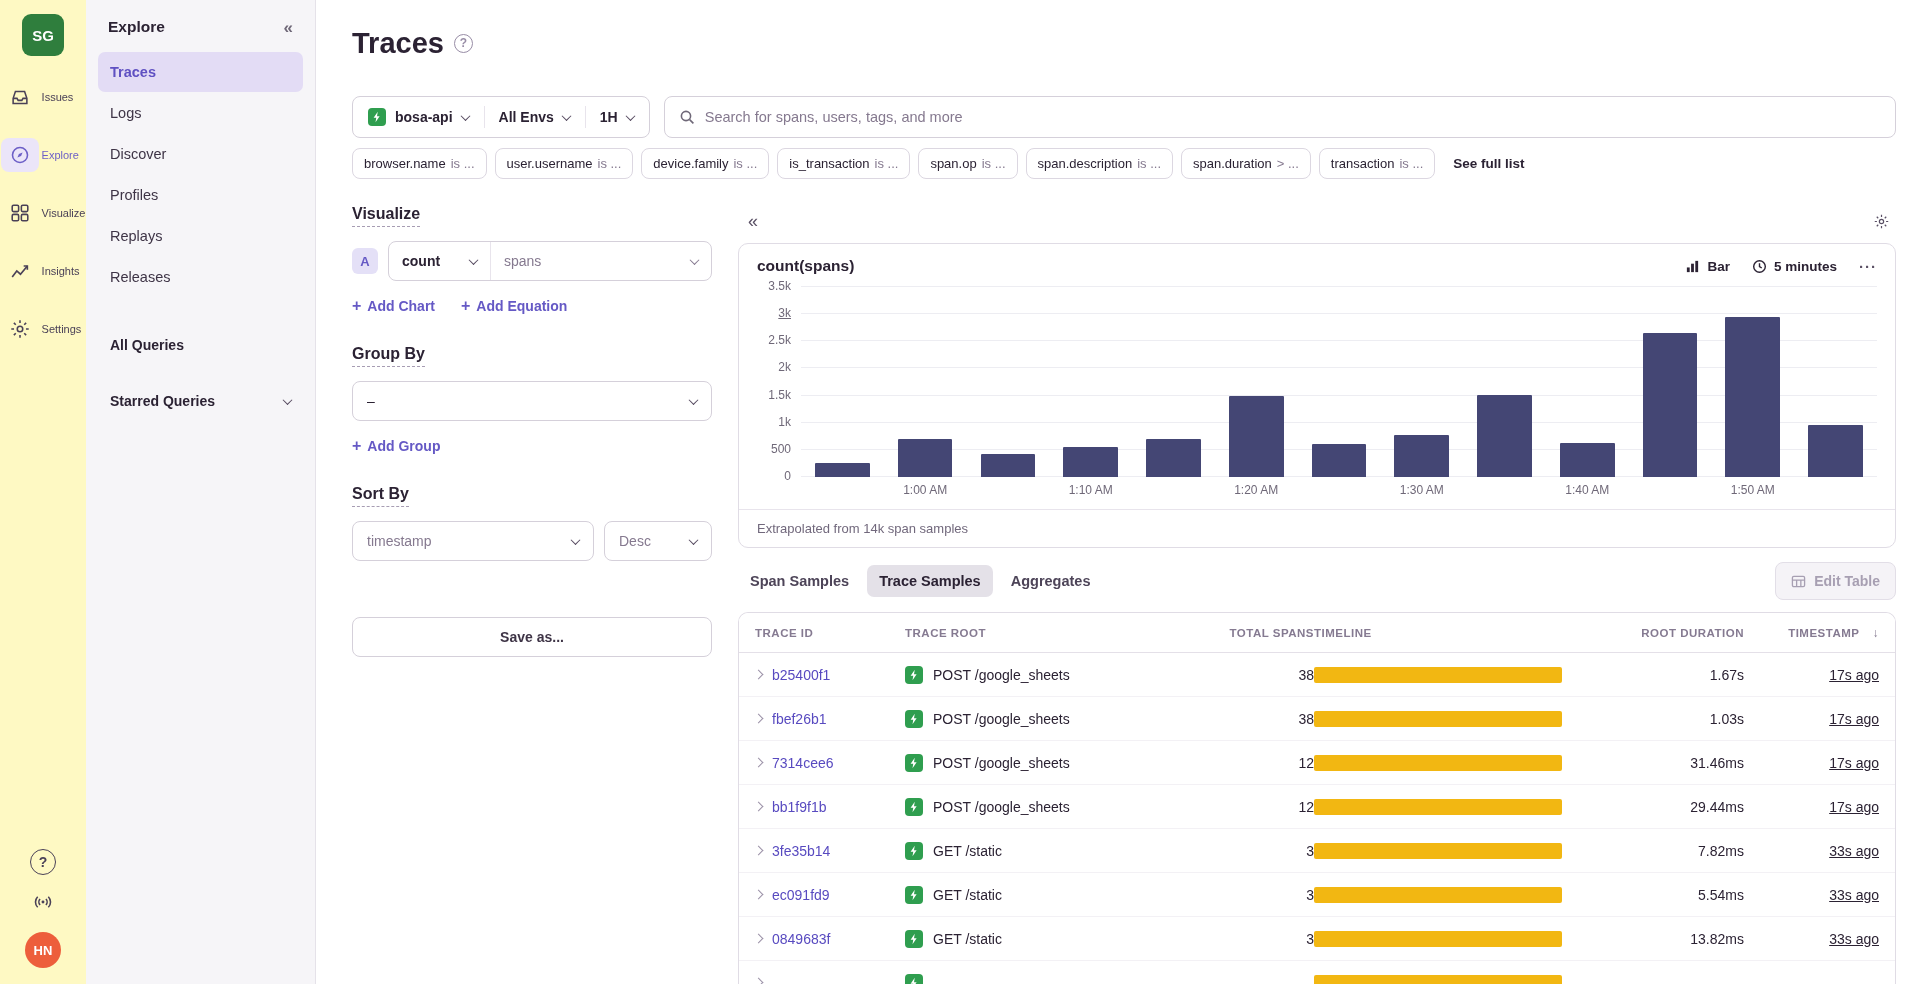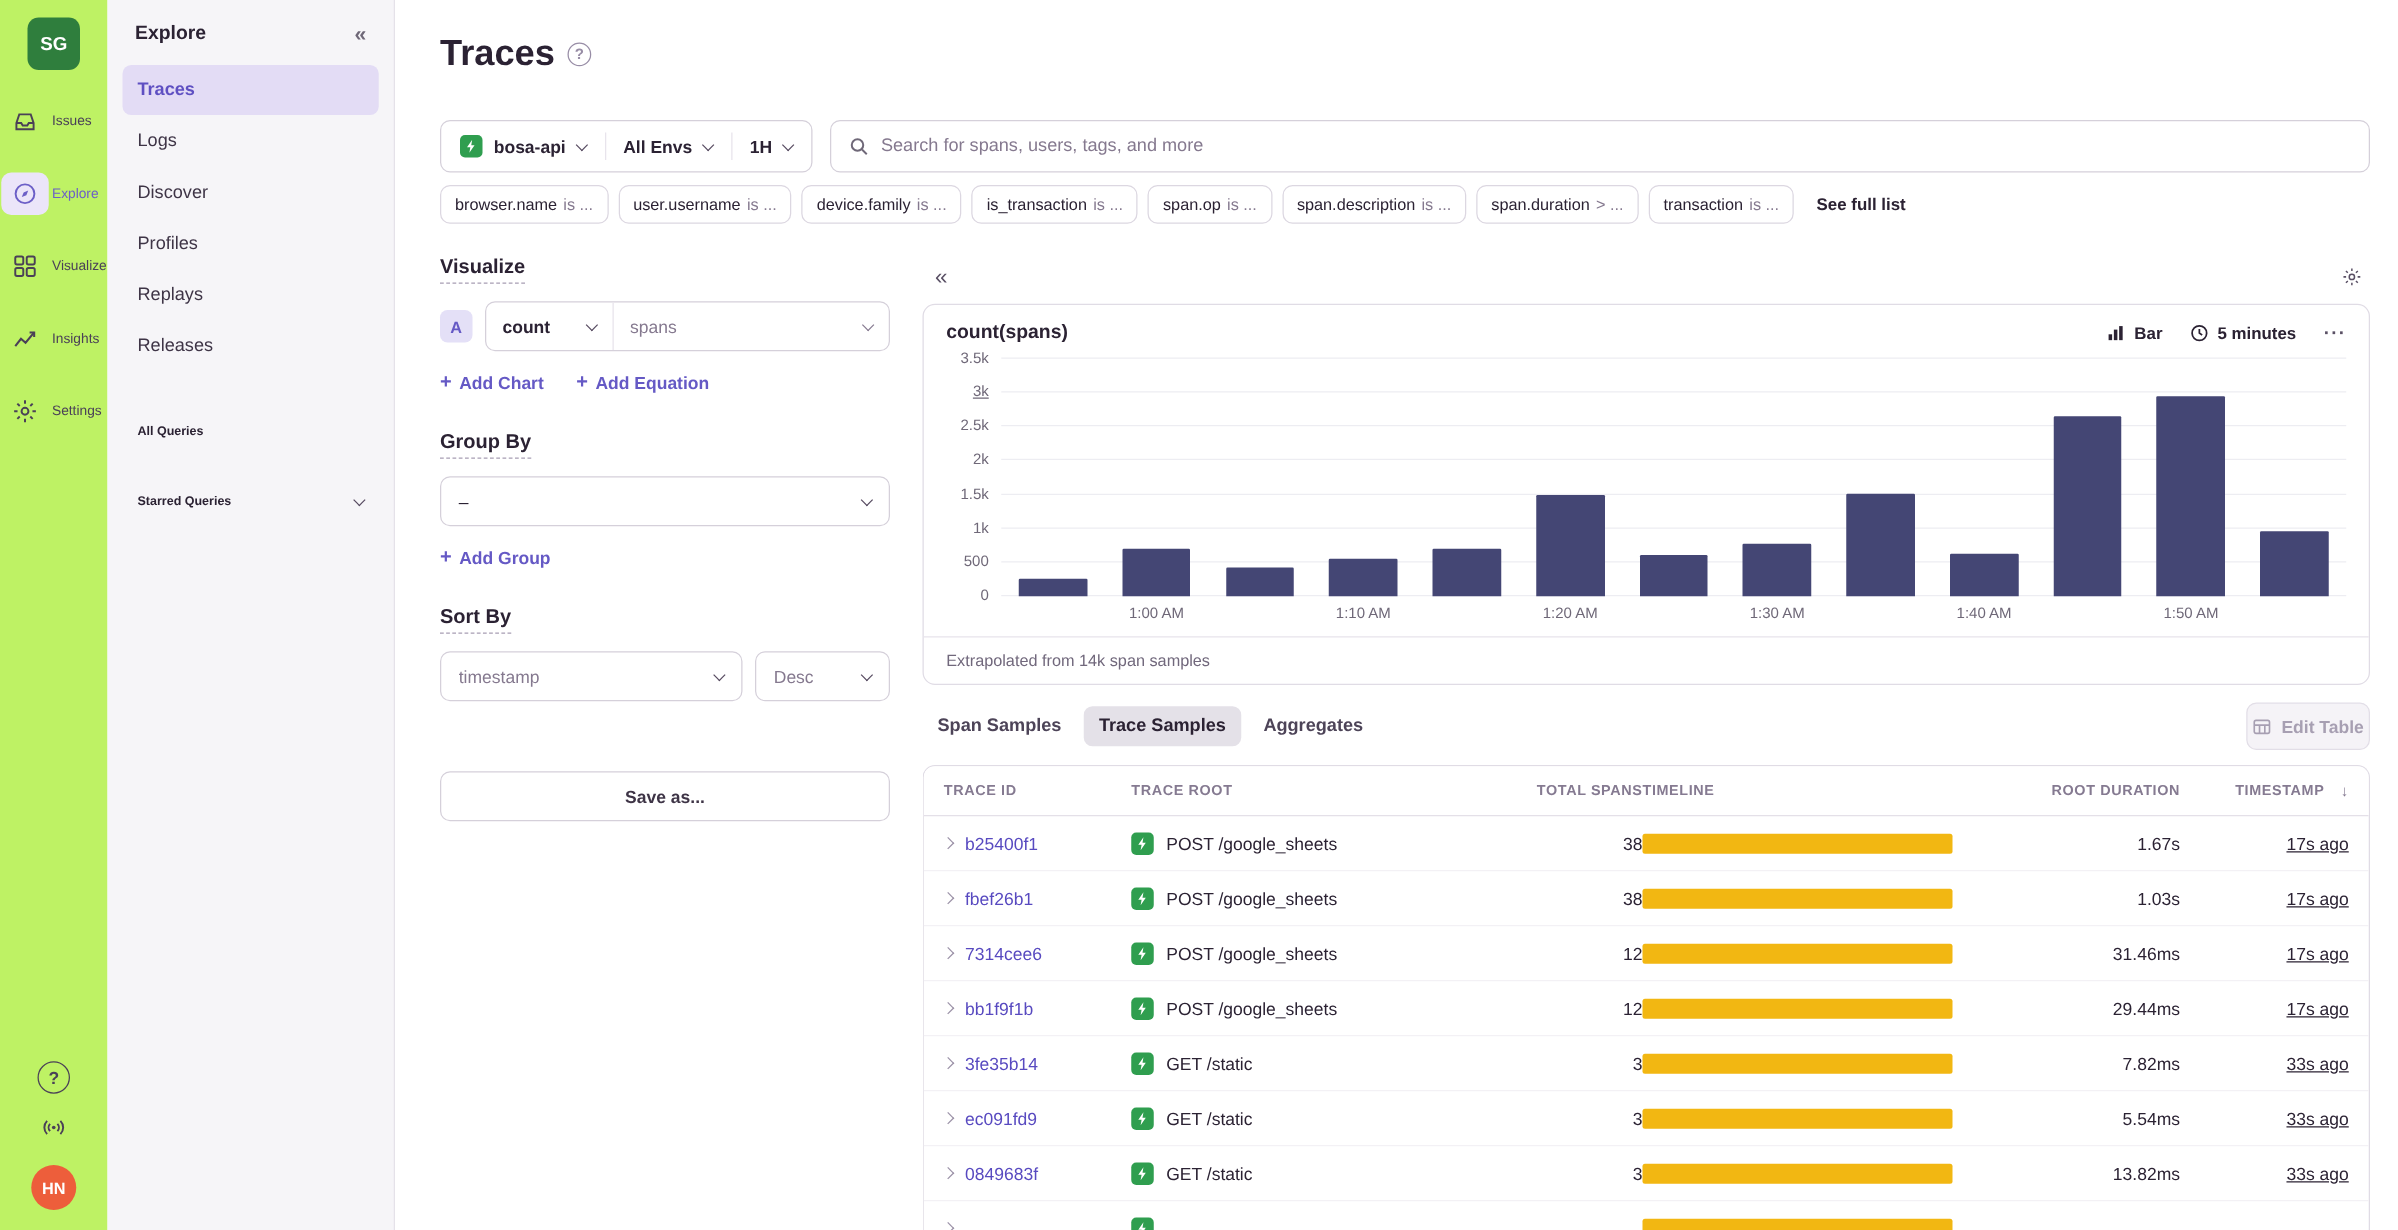--- a/index.html
+++ b/index.html
@@ -2,40 +2,40 @@
 <html><head>
 <meta charset="utf-8">
 <style>
   * { margin:0; padding:0; box-sizing:border-box; }
   html,body { width:1918px; height:984px; overflow:hidden; background:#fff;
     font-family:"Liberation Sans", sans-serif; color:#2b2233; }
   button { font-family:inherit; }
   .app { display:flex; width:100%; height:100%; }
 
   
-  .rail { width:86px; flex:none; background:#bef264; display:flex; flex-direction:column; align-items:center; padding:14px 0 16px; }
+  .rail { width:86px; flex:none; background:#fef9c3; display:flex; flex-direction:column; align-items:center; padding:14px 0 16px; }
   .org-avatar { width:42px; height:42px; border-radius:9px; background:#2f7e3d; color:#fff; font-weight:bold; font-size:15px; display:flex; align-items:center; justify-content:center; cursor:pointer; }
   .rail-item { display:flex; flex-direction:row; align-items:center; gap:3px; margin-top:24px; color:#4a4157; cursor:pointer; }
   .rail-item .icon-box { width:38px; height:34px; border-radius:8px; display:flex; align-items:center; justify-content:center; color:#4a4157; }
   .rail-item.active { color:#6c5fc7; }
   .rail-item.active .icon-box { background:#ebe5f9; color:#6c5fc7; }
   .rail-label { font-size:11px; }
   .rail-spacer { flex:1; }
   .rail-bottom { display:flex; flex-direction:column; align-items:center; gap:16px; }
   .help-circle-btn { width:26px; height:26px; border-radius:50%; border:1.8px solid #4a4157; color:#4a4157; background:none; font-size:14px; font-weight:bold; cursor:pointer; display:flex; align-items:center; justify-content:center; }
   .broadcast-btn { border:none; background:none; color:#4a4157; cursor:pointer; }
   .user-avatar { width:36px; height:36px; border-radius:50%; background:#ed5e3b; color:#fff; font-weight:bold; font-size:13px; display:flex; align-items:center; justify-content:center; cursor:pointer; }
 
   
   .sidebar { width:230px; flex:none; background:#f6f5f8; border-right:1px solid #e5e2e9; padding:16px 12px; }
   .sidebar-header { display:flex; justify-content:space-between; align-items:center; padding:2px 10px 16px; font-weight:bold; font-size:15.5px; color:#2b2233; }
   .collapse-glyph { font-size:17px; color:#6f6878; cursor:pointer; line-height:1; }
   .side-item { height:40px; display:flex; align-items:center; padding:0 12px; border-radius:7px; font-size:14.5px; color:#3e3446; cursor:pointer; margin-bottom:1px; }
   .side-item.active { background:#e3dcf5; color:#5f50c2; font-weight:bold; }
-  .side-section { height:40px; display:flex; align-items:center; justify-content:space-between; padding:0 12px; border-radius:7px; font-size:10px; font-weight:bold; color:#2b2233; cursor:pointer; }
+  .side-section { height:40px; display:flex; align-items:center; justify-content:space-between; padding:0 12px; border-radius:7px; font-size:14px; font-weight:bold; color:#2b2233; cursor:pointer; }
   .mt28 { margin-top:28px; }
   .mt16 { margin-top:16px; }
 
   
   .main { flex:1; min-width:0; display:flex; flex-direction:column; padding:18px 22px 0 36px; }
   .page-title-row { display:flex; align-items:center; gap:10px; height:50px; margin-bottom:28px; }
   h1 { font-size:29px; font-weight:bold; color:#2b2233; }
   .help-circle { width:19px; height:19px; border-radius:50%; border:1.6px solid #988da6; color:#988da6; font-size:12px; font-weight:bold; display:flex; align-items:center; justify-content:center; cursor:pointer; }
 
   .filter-row { display:flex; gap:14px; }
@@ -99,21 +99,21 @@
   .bars-layer { position:absolute; inset:0; display:flex; align-items:flex-end; }
   .bar-slot { flex:1; display:flex; justify-content:center; align-items:flex-end; height:100%; }
   .bar { width:66%; border-radius:1px 1px 0 0; }
   .x-axis { display:flex; height:26px; align-items:center; }
   .x-slot { flex:1; text-align:center; font-size:12px; color:#6f6878; white-space:nowrap; }
   .chart-foot { border-top:1px solid #e8e4ec; padding:11px 18px; font-size:13px; color:#71687c; margin-top:6px; }
 
   .tabs-row { display:flex; align-items:center; gap:6px; margin-top:14px; }
   .tab { border:none; background:none; padding:8px 12px; border-radius:7px; font-size:14.5px; font-weight:bold; color:#4d4458; cursor:pointer; }
   .tab.active { background:#e4e1e8; color:#2b2233; }
-  .edit-table-btn { margin-left:auto; display:flex; align-items:center; gap:8px; border:1px solid #e2dee7; background:#f5f3f7; color:#a79fb2; border-radius:8px; height:38px; padding:0 4px; font-size:14px; font-weight:bold; cursor:default; }
+  .edit-table-btn { margin-left:auto; display:flex; align-items:center; gap:8px; border:1px solid #e2dee7; background:#f5f3f7; color:#a79fb2; border-radius:8px; height:38px; padding:0 15px; font-size:14px; font-weight:bold; cursor:default; }
 
   .table-card { margin-top:12px; border:1px solid #e0dce5; border-bottom:none; border-radius:10px 10px 0 0; background:#fff; overflow:hidden; flex:1; }
   .t-grid { display:grid; grid-template-columns: 150px minmax(240px,1fr) 120px 275px 155px 135px; padding:0 16px; align-items:center; }
   .t-header { height:40px; border-bottom:1px solid #e4e0e8; color:#857a91; font-size:11.5px; font-weight:bold; letter-spacing:.5px; background:#fff; }
   .t-row { height:44px; border-bottom:1px solid #f3f1f5; font-size:14px; color:#2b2233; }
   .cell { display:flex; align-items:center; gap:10px; min-width:0; }
   .cell.right, .h-right { justify-content:flex-end; text-align:right; }
   .trace-link { color:#584ac0; cursor:pointer; text-decoration:none; }
   .root-txt { white-space:nowrap; overflow:hidden; text-overflow:ellipsis; }
   .tl-bar { height:16px; border-radius:2px; background:#f2b712; cursor:pointer; }

